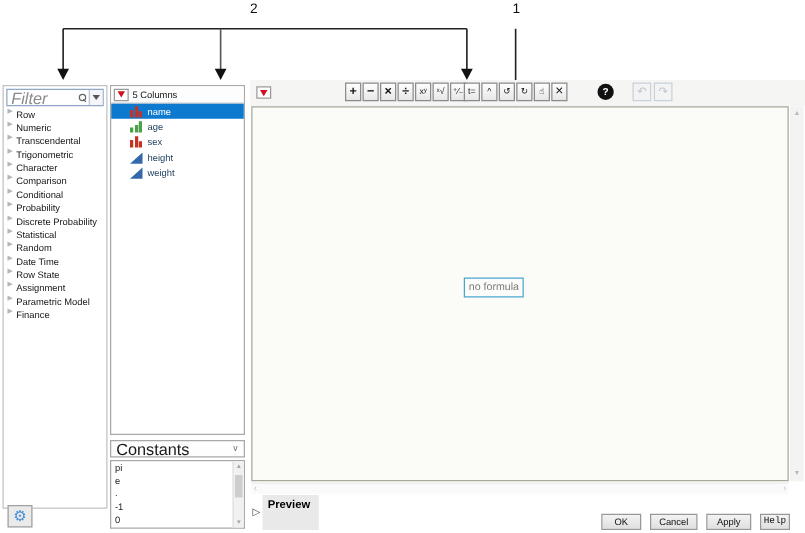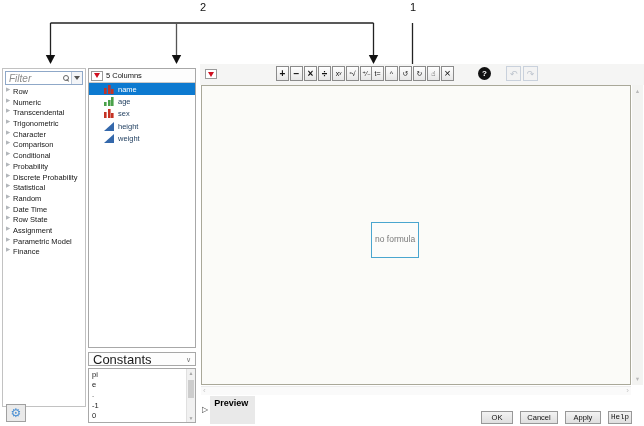--- a/index.html
+++ b/index.html
@@ -8,21 +8,21 @@
   .stage{position:relative;width:644px;height:426px;background:#fff;overflow:hidden}
   .abs{position:absolute}
 
   
   .ann-svg{left:0;top:0;pointer-events:none}
   .ann-label{font-size:11px;color:#111;text-align:center;width:14px}
 
   
   .func-panel{left:2px;top:68px;width:84px;height:339px;border:1px solid #c2c2c2;background:#fff}
   .filter-box{position:absolute;left:2px;top:2px;right:2px;height:14px;border:1px solid #8fa8c8;background:#fff;display:flex;align-items:center}
-  .filter-input{flex:1;min-width:0;border:0;outline:none;font-family:"Liberation Sans",sans-serif;font-size:10px;color:#444;padding:0 0 0 3px;background:transparent}
+  .filter-input{flex:1;min-width:0;border:0;outline:none;font-family:"Liberation Sans",sans-serif;font-size:13px;color:#444;padding:0 0 0 3px;background:transparent}
   .filter-input::placeholder{color:#8a8a8a;font-style:italic}
   .mag{position:relative;width:6px;height:6px;margin-right:2px;flex:0 0 auto}
   .mag::before{content:"";position:absolute;left:0;top:0;width:4px;height:4px;border:1px solid #666;border-radius:50%}
   .mag::after{content:"";position:absolute;left:4px;top:4px;width:3px;height:1px;background:#666;transform:rotate(45deg);transform-origin:0 0}
   .filter-drop{flex:0 0 auto;width:11px;height:12px;border-left:1px solid #b9c6d8;background:#f3f5f8;display:flex;align-items:center;justify-content:center}
   .tri-down-sm{width:0;height:0;border-left:3px solid transparent;border-right:3px solid transparent;border-top:4px solid #555}
   .cat-list{position:absolute;left:0;top:18px;right:0;bottom:0;overflow:hidden}
   .cat-row{display:flex;align-items:flex-start;height:10.7px;padding-left:3px;cursor:default}
   .disc{font-size:5.5px;color:#b2b6ba;width:7px;flex:0 0 auto;line-height:1}
   .cat-row span.lbl{font-size:7.5px;color:#161616;white-space:nowrap}
@@ -69,21 +69,21 @@
     display:flex;align-items:center;justify-content:center;font-size:7px;color:#111;line-height:1}
   .tb-btn.big{font-size:10px;font-weight:bold}
   .tb-btn.del{font-size:11px;font-weight:300}
   .help-btn{left:478px;top:67px;width:13px;height:13px;border-radius:50%;background:#111;color:#fff;
     display:flex;align-items:center;justify-content:center;font-size:8px;font-weight:bold}
   .histbtn{width:15px;height:15px;border:1px solid #c9d1dc;background:#f3f3f3;display:flex;align-items:center;justify-content:center;
     font-size:9px;color:#bcc3cd;margin-right:2px}
   .hist-group{position:absolute;left:506px;top:66px;display:flex}
 
   .fx-canvas{left:201px;top:85px;width:430px;height:300px;background:#fbfbf8;border:1px solid #a9a899}
-  .no-formula{left:371px;top:222px;border:1.5px solid #4aa6cf;background:#fcfcfa;padding:12px 3px;font-size:8.5px;color:#7a7a7a;line-height:1.15}
+  .no-formula{left:371px;top:222px;border:1.5px solid #4aa6cf;background:#fcfcfa;padding:2px 3px;font-size:8.5px;color:#7a7a7a;line-height:1.15}
   .fx-vscroll{left:632px;top:85px;width:11px;height:300px;background:#f3f3f1}
   .fx-vscroll .arr{position:absolute;left:0;right:0;text-align:center;font-size:5.5px;color:#b9b9b9;height:10px;line-height:10px}
   .fx-vscroll .arr.up{top:1px}.fx-vscroll .arr.dn{bottom:1px}
   .fx-hscroll{left:201px;top:386px;width:430px;height:9px;background:#fafafa;border-top:1px solid #ececec;font-size:8px;color:#c6c6c6}
   .fx-hscroll .h-arr{position:absolute;top:-1px;line-height:9px}
   .fx-hscroll .h-arr.lft{left:2px}.fx-hscroll .h-arr.rgt{right:2px}
 
   
   .preview-row{left:202px;top:396px;display:flex;align-items:center}
   .preview-disc{font-size:8px;color:#444;margin-right:2px;line-height:1}

